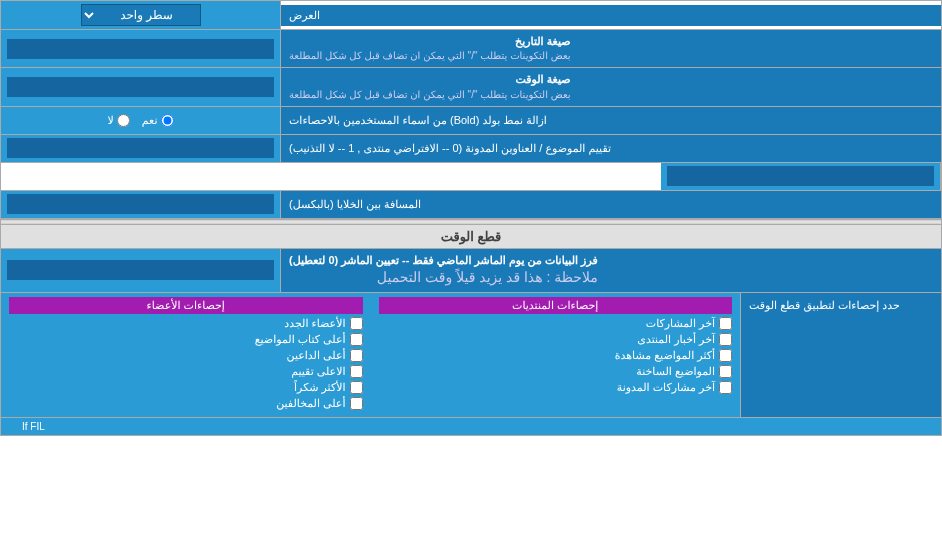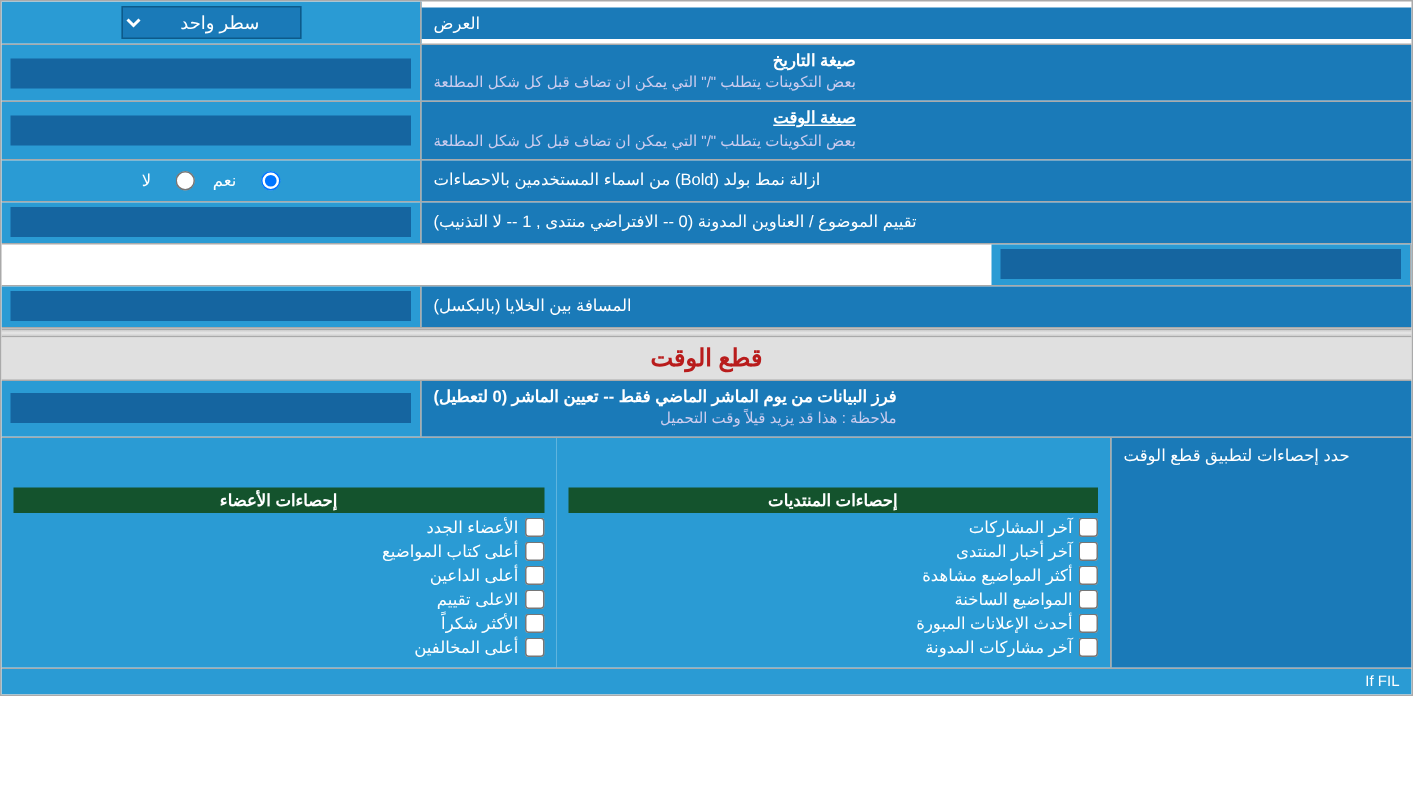--- a/index.html
+++ b/index.html
@@ -110,40 +110,40 @@
       padding: 3px 6px;
       border-right: 1px solid #aaa;
       direction: rtl;
     }
 
     .radio-area label {
       color: #fff;
       font-size: 11px;
       display: flex;
       align-items: flex-end;
-      gap: 16px;
+      gap: 3px;
       cursor: pointer;
     }
 
     
     .section-sep {
       height: 6px;
       background: linear-gradient(to bottom, #ccc, #e8e8e8, #ccc);
       border-bottom: 1px solid #aaa;
       border-top: 1px solid #aaa;
     }
 
     
     .time-section-header {
       background: #e0e0e0;
       text-align: center;
       padding: 4px 24px;
-      font-size: 16px;
+      font-size: 13px;
       font-weight: bold;
-      color: #b91c1c;
+      color: #404040;
       border-bottom: 1px solid #aaa;
     }
 
     
     .stats-section {
       display: flex;
       align-items: stretch;
       border-bottom: 1px solid #aaa;
     }
 
@@ -170,28 +170,27 @@
       background: #2a9bd4;
       padding: 4px 8px;
       border-right: 1px solid #aaa;
     }
 
     .stats-col:last-child {
       border-right: none;
     }
 
     .stats-col-header {
-      background: #14532d;
+      background: #a21caf;
       color: #fff;
       text-align: center;
       padding: 2px 4px;
       font-size: 11px;
-      font-weight: bold;
+      font-weight: normal;
       margin-bottom: 3px;
-      margin-top: 29px;
     }
 
     .stats-item {
       display: flex;
       align-items: center;
       gap: 4px;
       margin-bottom: 3px;
       color: #fff;
       font-size: 11px;
       direction: rtl;
@@ -224,21 +223,21 @@
       </div>
     </div>
     <div class="row-input">
       <input type="text" style="">
     </div>
   </div>
 
   <div class="row">
     <div class="row-label">
       <div>
-        <div style="font-weight:bold;text-decoration:underline;">صيغة الوقت</div>
+        <div style="font-weight:bold;">صيغة الوقت</div>
         <div style="font-size:10px; color:#cce;">بعض التكوينات يتطلب "/" التي يمكن ان تضاف قبل كل شكل المطلعة</div>
       </div>
     </div>
     <div class="row-input">
       <input type="text" style="">
     </div>
   </div>
 
   <div class="row">
     <div class="row-label">
@@ -284,21 +283,21 @@
   <div class="section-sep"></div>
 
   <div class="time-section-header">
     <span>قطع الوقت</span>
   </div>
 
   <div class="row">
     <div class="row-label">
       <div>
         <div style="font-weight:bold;">فرز البيانات من يوم الماشر الماضي فقط -- تعيين الماشر (0 لتعطيل)</div>
-        <div style="font-size:10px; color:#cce;">
+        <div style="font-size:14px; color:#cce;">
           <span>ملاحظة : هذا قد يزيد قيلاً وقت التحميل</span>
         </div>
       </div>
     </div>
     <div class="row-input">
       <input type="text" style="">
     </div>
   </div>
 
   <div class="stats-section">
@@ -324,24 +323,20 @@
         <div class="stats-item">
           <input type="checkbox" style="">
           <span>أكثر المواضيع مشاهدة</span>
         </div>
         <div class="stats-item">
           <input type="checkbox" style="">
           <span>المواضيع الساخنة</span>
         </div>
         <div class="stats-item">
           <input type="checkbox" style="">
-          <span>أحدث الإعلانات المبورة</span>
-        </div>
-        <div class="stats-item">
-          <input type="checkbox" style="">
           <span>آخر مشاركات المدونة</span>
         </div>
       </div>
 
       <div class="stats-col">
         <div class="stats-col-header">
           <span>إحصاءات الأعضاء</span>
         </div>
         <div class="stats-item">
           <input type="checkbox" style="">
@@ -365,17 +360,17 @@
         </div>
         <div class="stats-item">
           <input type="checkbox" style="">
           <span>أعلى المخالفين</span>
         </div>
       </div>
 
     </div>
   </div>
 
-  <div style="background:#2a9bd4; padding:3px 8px; color:#fff; font-size:10px; text-align:right; direction:rtl;">
+  <div style="background:#2a9bd4; padding:3px 21px; color:#fff; font-size:10px; text-align:left; direction:rtl;">
     <span>If FIL</span>
   </div>
 
 </div>
 
 </body></html>

